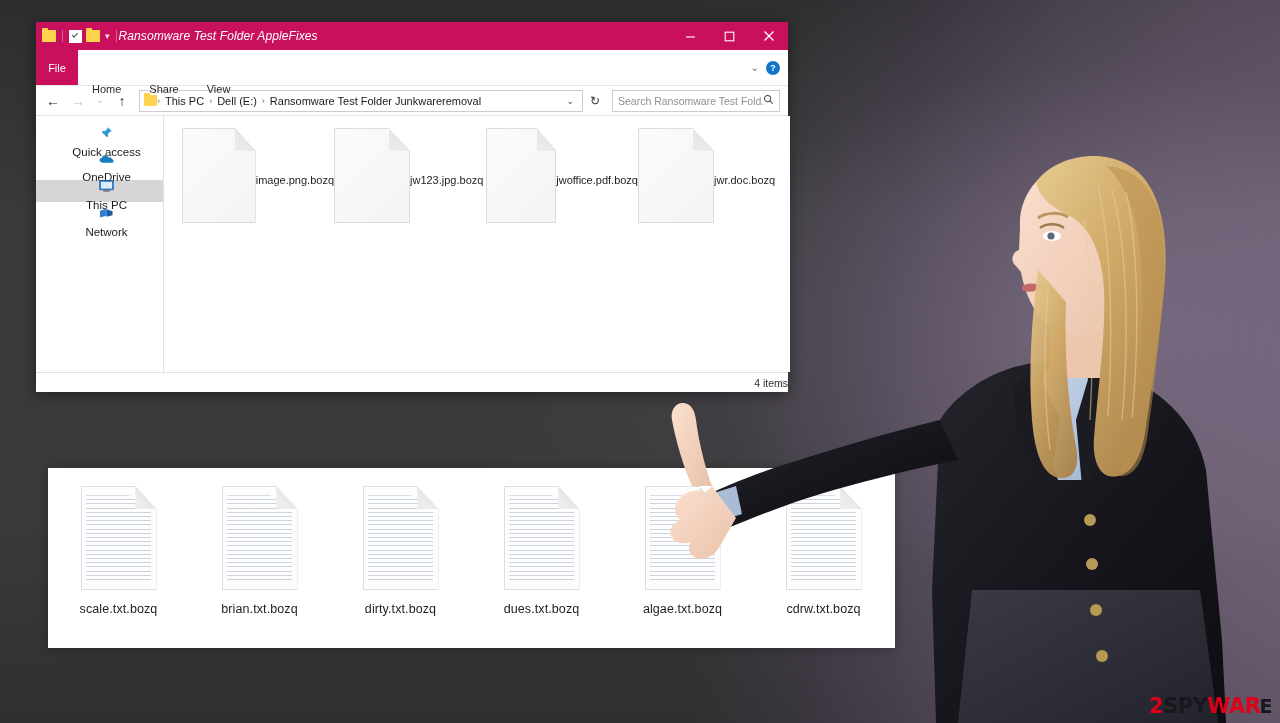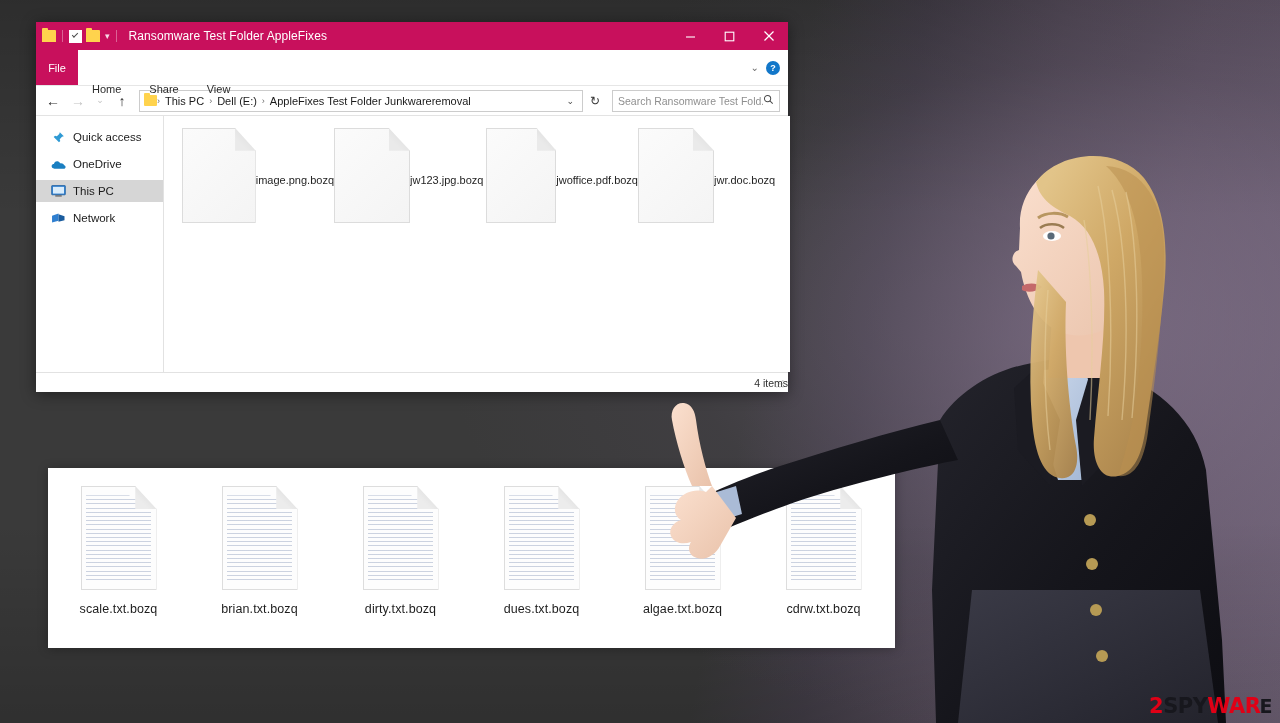--- a/index.html
+++ b/index.html
@@ -95,23 +95,23 @@
   }
   .qat-caret {
     color: rgba(255,255,255,0.85);
     font-size: 9px;
     line-height: 1;
     margin-left: 1px;
   }
   .title-text {
     color: #ffffff;
     font-size: 12px;
-    margin-left: 10px;
     white-space: nowrap;
     letter-spacing: 0.1px;
+    font-style: italic;
   }
   .winbtns {
     position: absolute;
     right: 0; top: 0;
     height: 28px;
     display: flex;
   }
   .winbtn {
     width: 39px; height: 28px;
     display: flex; align-items: center; justify-content: center;
@@ -262,20 +262,21 @@
   }
   .side-item {
     height: 22px;
     display: flex;
     align-items: center;
     gap: 7px;
     padding-left: 14px;
     font-size: 11.5px;
     color: #1b1b1b;
     margin-bottom: 5px;
+    flex-direction: column;
   }
   .side-item.sel { background: #d6d6d6; }
   .side-ico { width: 16px; height: 14px; display: flex; align-items: center; justify-content: center; }
 
   .content {
     flex: 1 1 auto;
     background: #ffffff;
     position: relative;
     padding: 12px 0 0 0;
   }
@@ -480,21 +481,21 @@
     <div class="navbtn">↑</div>
 
     <div class="addressbar">
       <div class="addr-folder"></div>
       <div class="crumbs">
         <span class="crumb-sep">›</span>
         <span class="crumb">This PC</span>
         <span class="crumb-sep">›</span>
         <span class="crumb">Dell (E:)</span>
         <span class="crumb-sep">›</span>
-        <span class="crumb">AppleFixes Test Folder Junkwareremoval</span>
+        <span class="crumb">Ransomware Test Folder Junkwareremoval</span>
       </div>
       <div class="addr-caret">⌄</div>
     </div>
     <div class="refresh">↻</div>
 
     <div class="searchbox">
       <div class="search-text">Search Ransomware Test Fold...</div>
       <div class="search-ico">
         <svg width="11" height="11" viewBox="0 0 12 12">
           <circle cx="5" cy="5" r="3.4" fill="none" stroke="#4a4a4a" stroke-width="1.1"></circle>

